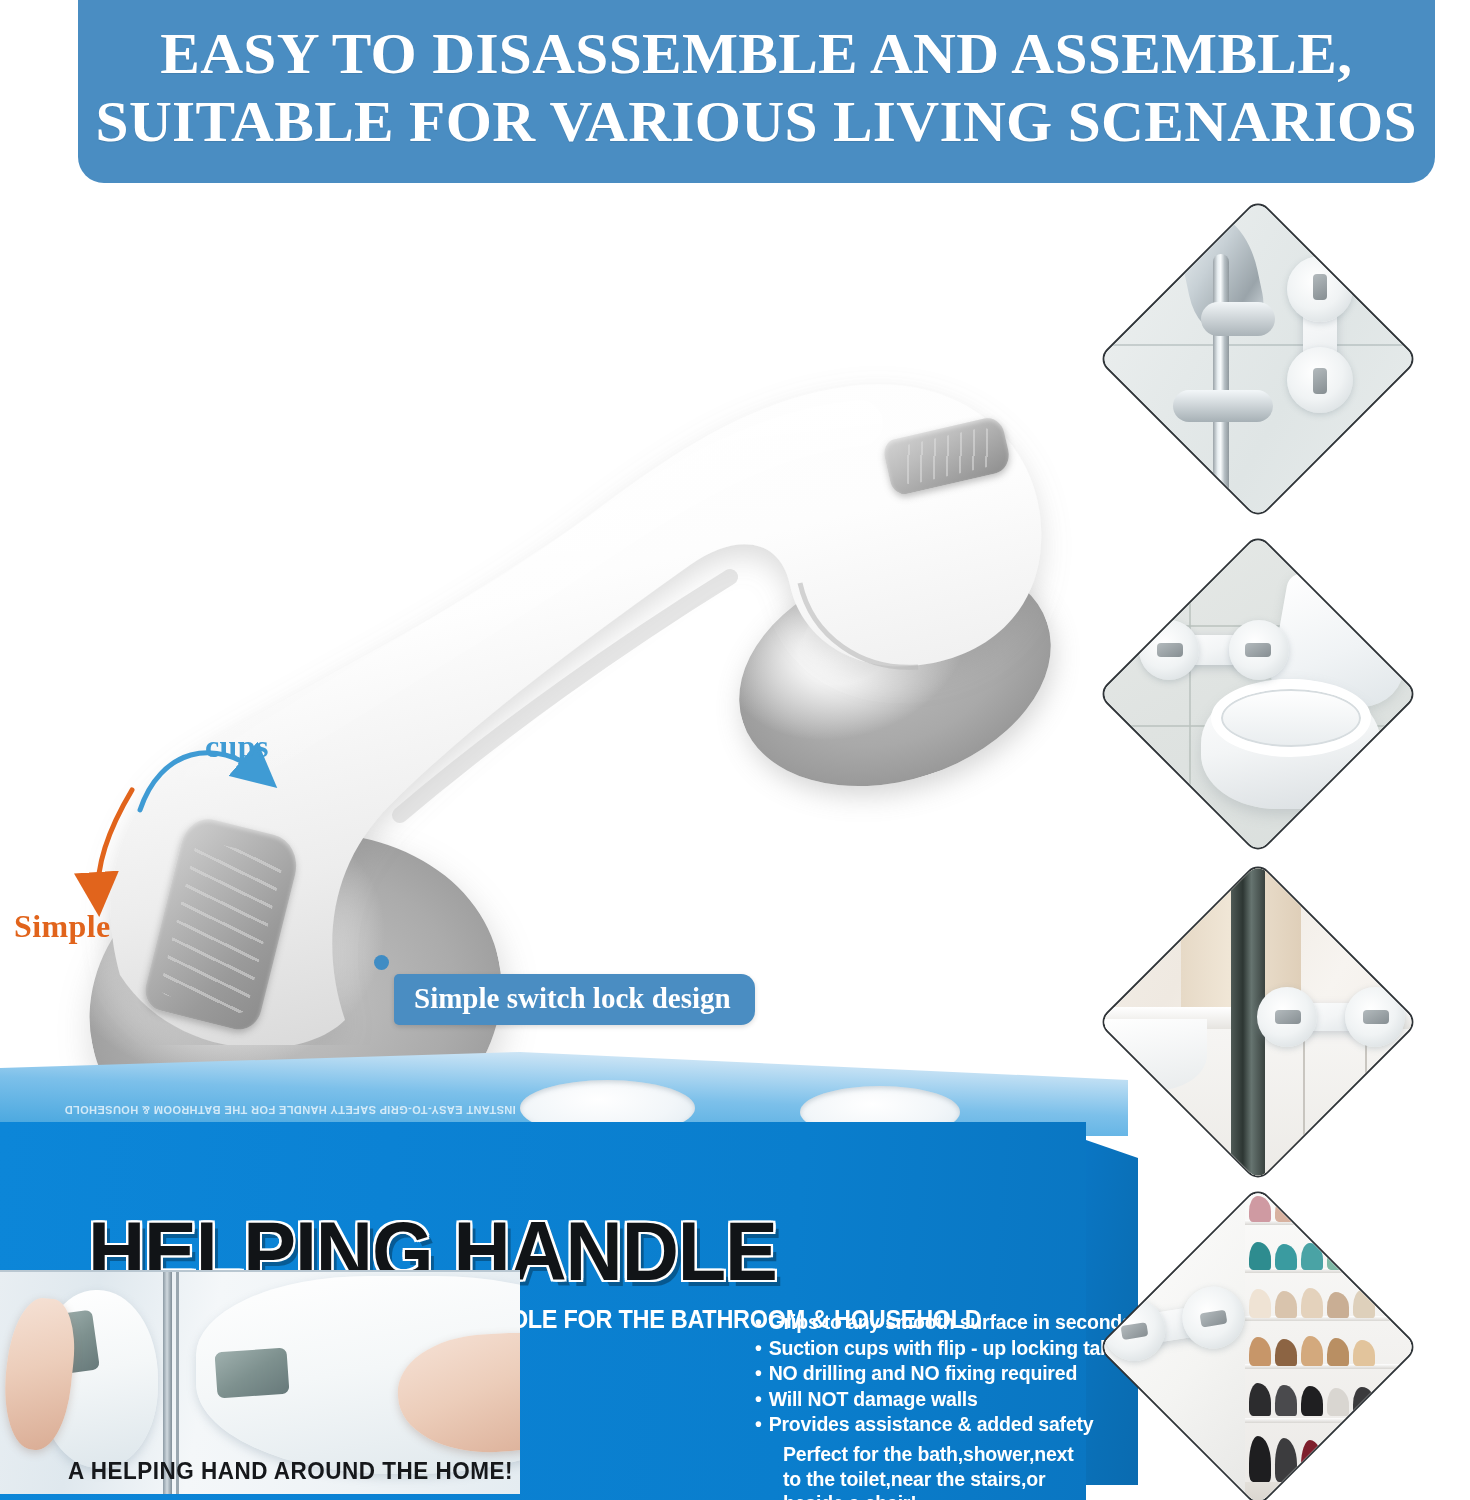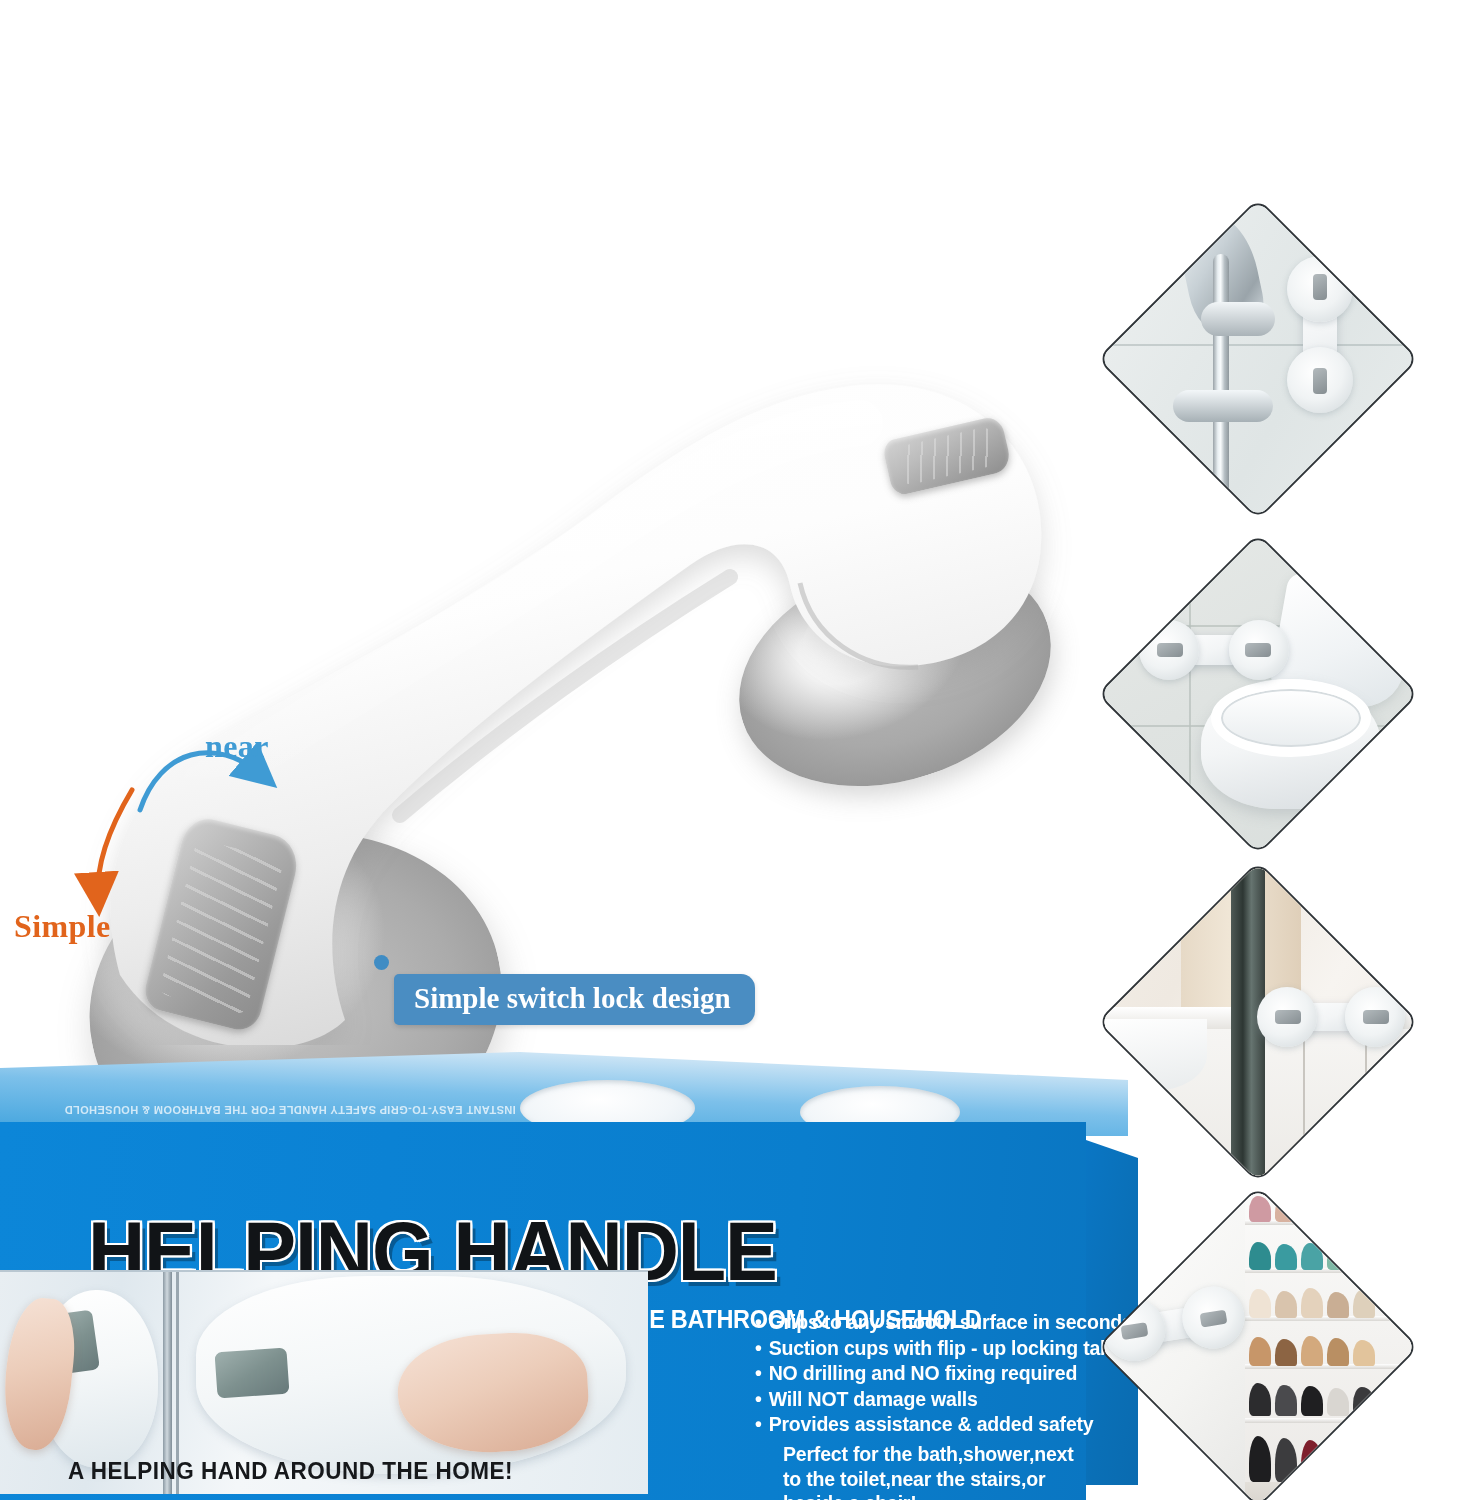--- a/index.html
+++ b/index.html
@@ -204,21 +204,21 @@
     position: absolute; left: 90px; top: 182px;
     color: #ffffff;
     font-weight: bold; font-size: 23.5px;
     letter-spacing: -0.3px;
     transform: scaleY(1.12);
     transform-origin: left top;
     white-space: nowrap;
   }
 
   #box-photo {
-    position: absolute; left: 0px; top: 148px; width: 648px; height: 224px;
+    position: absolute; left: 0px; top: 148px; width: 520px; height: 224px;
     background:
       linear-gradient(100deg, #e8eef2 0%, #dfe8ee 18%, #f4f7f9 40%, #eef3f6 70%, #e4ecf1 100%);
     overflow: hidden;
     border-top: 2px solid #b9c7d1;
   }
   .photo-divider {
     position: absolute; top: 0; width: 9px; height: 100%;
     background: linear-gradient(90deg, #8c9aa4, #cfd8de 45%, #7f8d97);
   }
   #photo-div-1 { left: 163px; }
@@ -437,20 +437,24 @@
   #mini4 .mini-cup.c1 { left: -18px; top: -17px; width: 62px; height: 62px; }
   #mini4 .mini-cup.c2 { left: 62px; top: -17px; width: 62px; height: 62px; }
   #mini4 .mini-pad.p1 { left: 0px; top: 8px; width: 26px; height: 14px; }
   #mini4 .mini-pad.p2 { left: 80px; top: 8px; width: 26px; height: 14px; }
 </style>
 </head>
 <body>
 
 <div id="page">
 
+  <div id="header-banner">
+    <div class="banner-line l1">EASY TO DISASSEMBLE AND ASSEMBLE,</div>
+    <div class="banner-line l2">SUITABLE FOR VARIOUS LIVING SCENARIOS</div>
+  </div>
 
   <div id="product-stage">
 
     <div id="handle-art">
 
       <div class="cup" id="cup-right-rim"></div>
       <div class="cup" id="cup-right"></div>
       <div class="cup" id="cup-right-gloss"></div>
 
       <div class="cup" id="cup-left-rim"></div>
@@ -511,21 +515,21 @@
           <marker id="arrowOrange" markerWidth="9" markerHeight="9" refX="5" refY="4.5" orient="auto">
             <path d="M0,0 L9,4.5 L0,9 z" fill="#e1641c"></path>
           </marker>
         </defs>
 
         <path d="M 140 625 C 160 565, 215 550, 262 590" fill="none" stroke="#3f9bd4" stroke-width="5" stroke-linecap="round" marker-end="url(#arrowBlue)"></path>
 
         <path d="M 132 605 C 108 645, 96 680, 98 712" fill="none" stroke="#e1641c" stroke-width="5" stroke-linecap="round" marker-end="url(#arrowOrange)"></path>
       </svg>
 
-      <div id="label-lock">near</div>
+      <div id="label-lock">cups</div>
       <div id="label-unlock">Simple</div>
 
       <div id="callout-dot"></div>
       <div id="callout-pill">Simple switch lock design</div>
     </div>
   </div>
 
   <div id="product-box">
 
     <div id="box-top-face">

